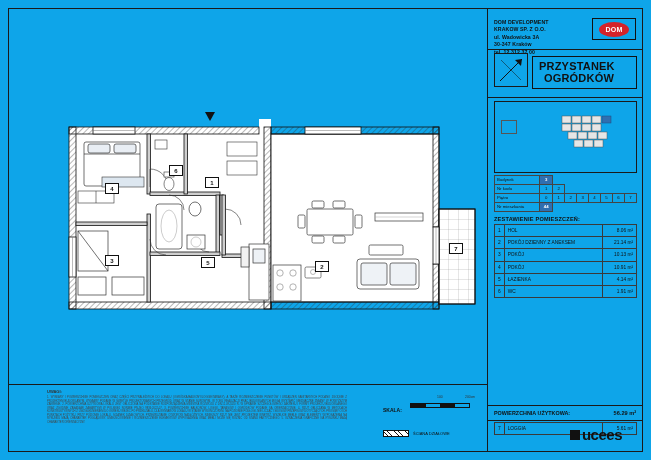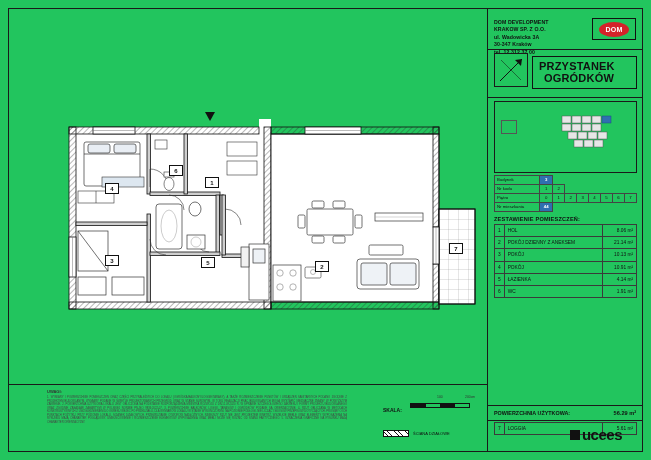--- a/index.html
+++ b/index.html
@@ -5,21 +5,21 @@
   * { box-sizing: border-box; }
   html, body {
     margin: 0; padding: 0;
     width: 651px; height: 460px;
     background: #ffffff;
     font-family: "Liberation Sans", sans-serif;
   }
   #sheet {
     position: relative;
     width: 651px; height: 460px;
-    background: #22c55e;
+    background: #0ea5e9;
     overflow: hidden;
   }
   .border-outer {
     position: absolute;
     left: 8px; top: 8px; right: 8px; bottom: 8px;
     border: 1px solid #1a1a1a;
   }
 
   
   #right-panel {

